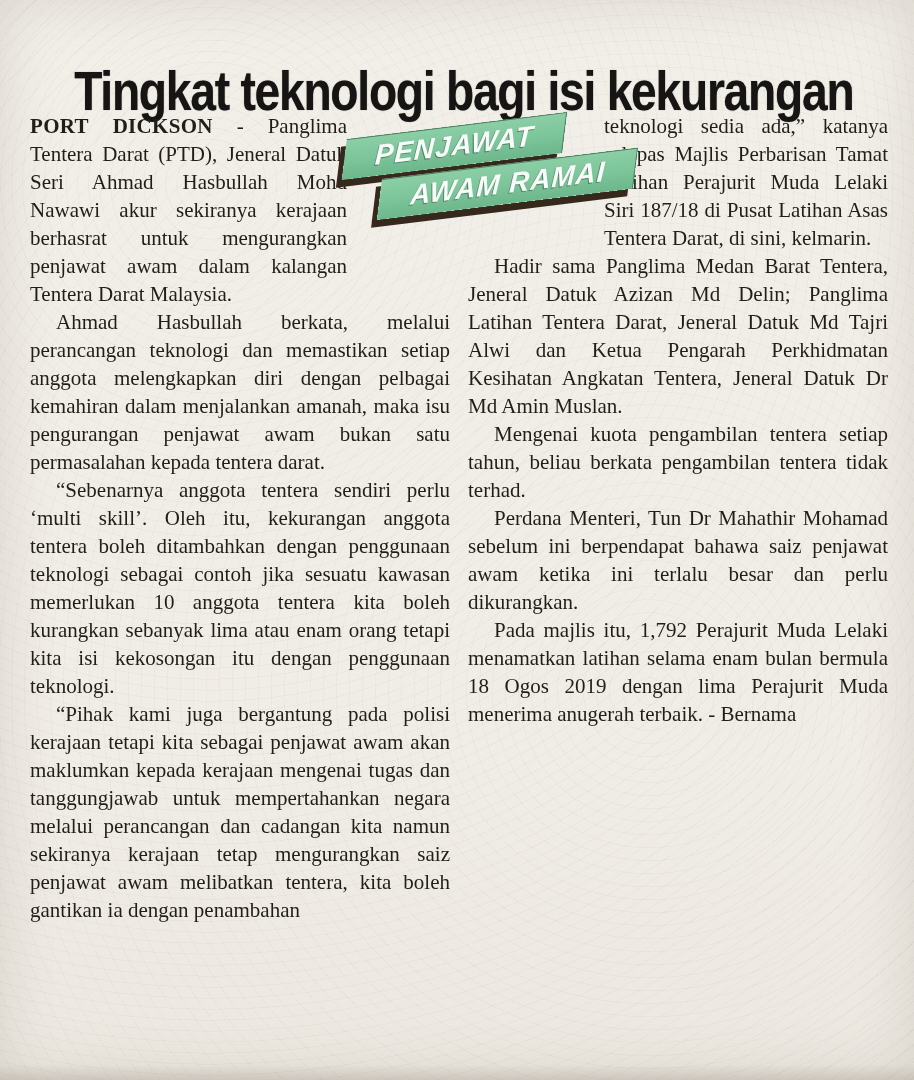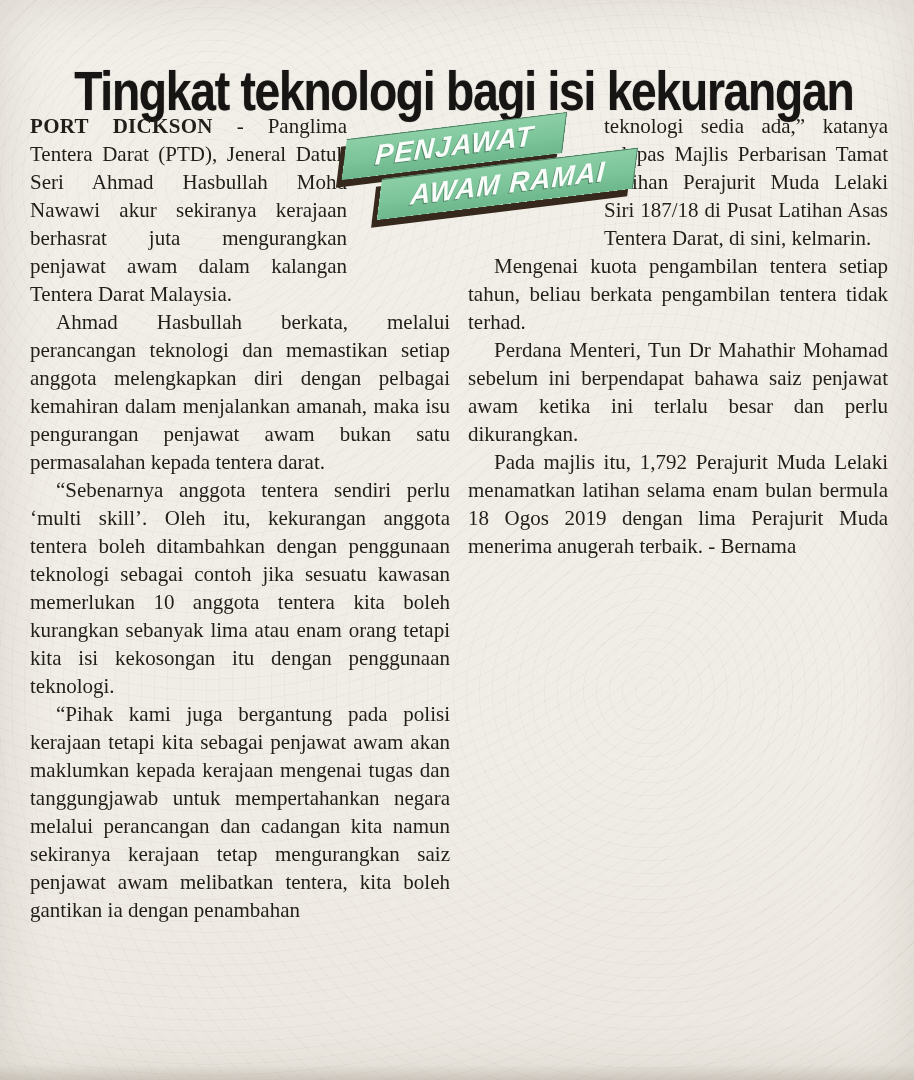--- a/index.html
+++ b/index.html
@@ -116,28 +116,29 @@
     </div>
     <div class="banner banner2">
       <span class="txt">AWAM RAMAI</span>
     </div>
   </div>
 
   <div class="columns">
 
     <div class="col">
       <div class="spacer-badge-left"></div>
-      <p><strong class="dateline">PORT DICKSON</strong><span> - Panglima Tentera Darat (PTD), Jeneral Datuk Seri Ahmad Hasbullah Mohd Nawawi akur sekiranya kerajaan berhasrat juta mengurangkan penjawat awam dalam kalangan Tentera Darat Malaysia.</span></p>
+      <p><strong class="dateline">PORT DICKSON</strong><span> - Panglima Tentera Darat (PTD), Jeneral Datuk Seri Ahmad Hasbullah Mohd Nawawi akur sekiranya kerajaan berhasrat untuk mengurangkan penjawat awam dalam kalangan Tentera Darat Malaysia.</span></p>
       <p class="para-indent"><span>Ahmad Hasbullah berkata, melalui perancangan teknologi dan memastikan setiap anggota melengkapkan diri dengan pelbagai kemahiran dalam menjalankan amanah, maka isu pengurangan penjawat awam bukan satu permasalahan kepada tentera darat.</span></p>
       <p class="para-indent"><span>“Sebenarnya anggota tentera sendiri perlu ‘multi skill’. Oleh itu, kekurangan anggota tentera boleh ditambahkan dengan penggunaan teknologi sebagai contoh jika sesuatu kawasan memerlukan 10 anggota tentera kita boleh kurangkan sebanyak lima atau enam orang tetapi kita isi kekosongan itu dengan penggunaan teknologi.</span></p>
       <p class="para-indent"><span>“Pihak kami juga bergantung pada polisi kerajaan tetapi kita sebagai penjawat awam akan maklumkan kepada kerajaan mengenai tugas dan tanggungjawab untuk mempertahankan negara melalui perancangan dan cadangan kita namun sekiranya kerajaan tetap mengurangkan saiz penjawat awam melibatkan tentera, kita boleh gantikan ia dengan penambahan</span></p>
     </div>
 
     <div class="col">
       <div class="spacer-badge-right"></div>
       <p><span>teknologi sedia ada,” katanya selepas Majlis Perbarisan Tamat Latihan Perajurit Muda Lelaki Siri 187/18 di Pusat Latihan Asas Tentera Darat, di sini, kelmarin.</span></p>
+      <p class="para-indent"><span>Hadir sama Panglima Medan Barat Tentera, Jeneral Datuk Azizan Md Delin; Panglima Latihan Tentera Darat, Jeneral Datuk Md Tajri Alwi dan Ketua Pengarah Perkhidmatan Kesihatan Angkatan Tentera, Jeneral Datuk Dr Md Amin Muslan.</span></p>
       <p class="para-indent"><span>Mengenai kuota pengambilan tentera setiap tahun, beliau berkata pengambilan tentera tidak terhad.</span></p>
       <p class="para-indent"><span>Perdana Menteri, Tun Dr Mahathir Mohamad sebelum ini berpendapat bahawa saiz penjawat awam ketika ini terlalu besar dan perlu dikurangkan.</span></p>
       <p class="para-indent"><span>Pada majlis itu, 1,792 Perajurit Muda Lelaki menamatkan latihan selama enam bulan bermula 18 Ogos 2019 dengan lima Perajurit Muda menerima anugerah terbaik. - Bernama</span></p>
     </div>
 
   </div>
 </div>
 
 </body></html>

